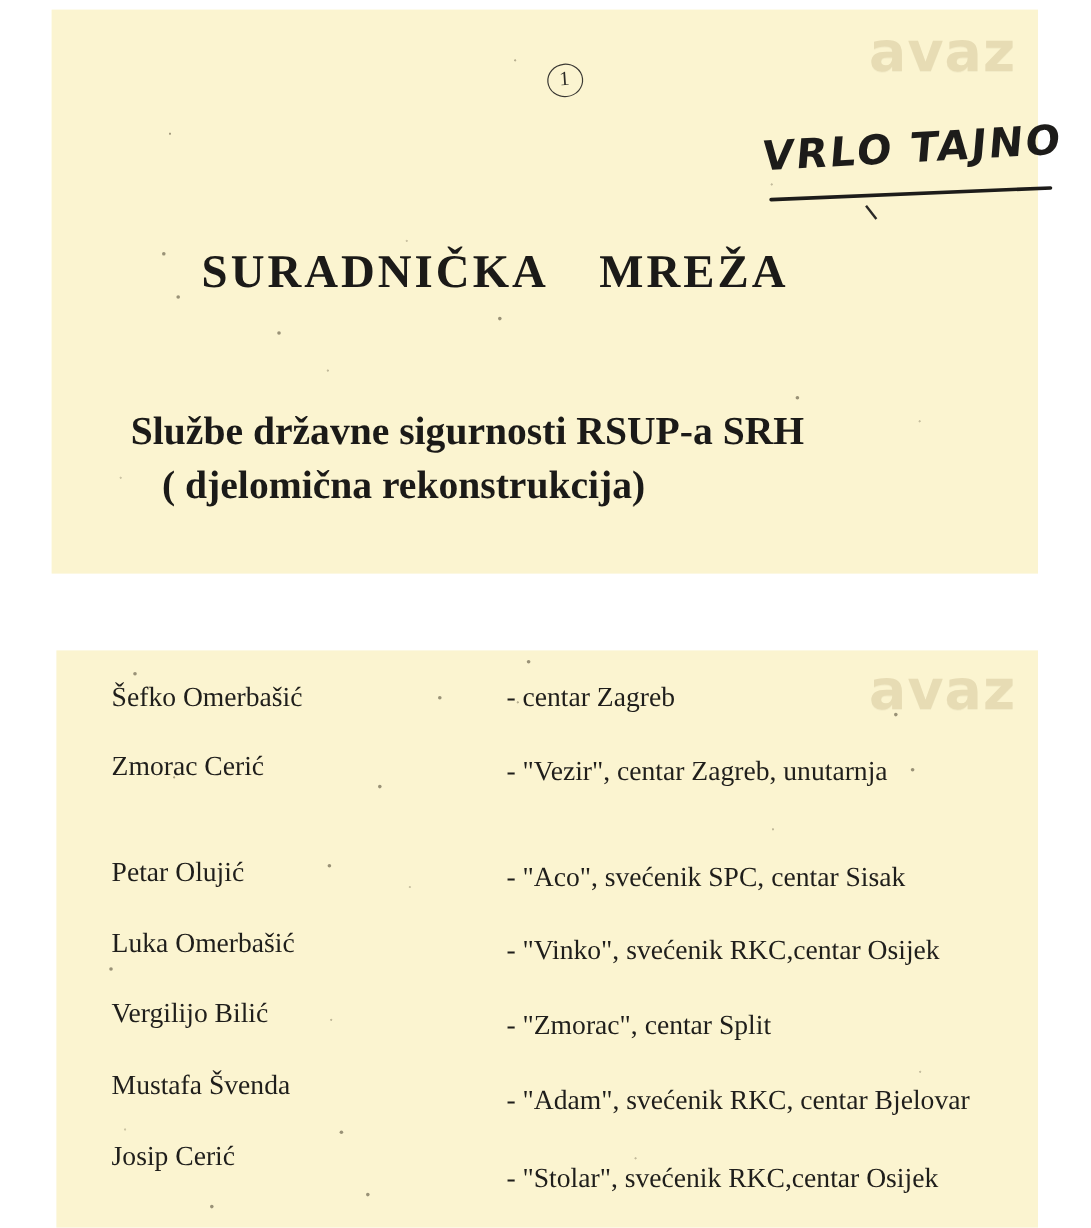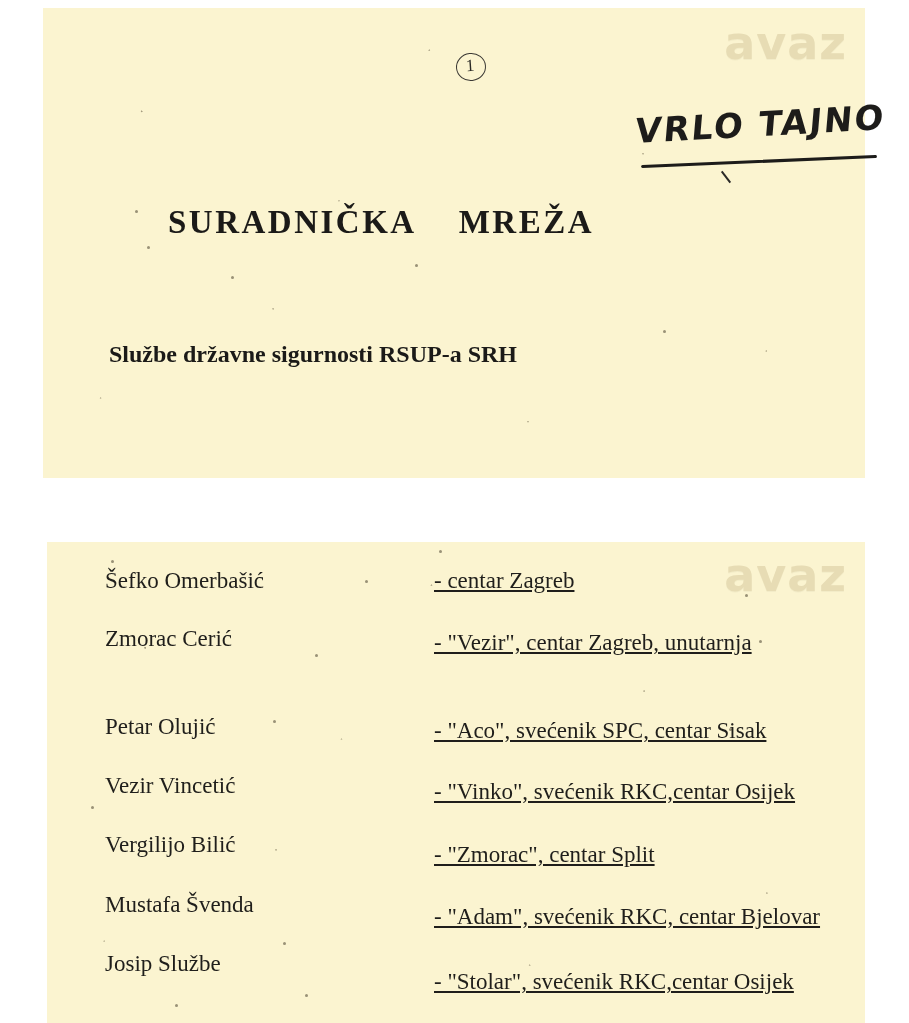--- a/index.html
+++ b/index.html
@@ -131,70 +131,68 @@
     background: #2a2926;
     transform: rotate(52deg);
   }
 
   .title-main {
     position: absolute;
     left: 125px;
     top: 196px;
     font-family: "Liberation Serif", serif;
     font-weight: bold;
-    font-size: 33px;
+    font-size: 39px;
     letter-spacing: 2.5px;
     color: #1b1a18;
     white-space: nowrap;
   }
   .title-main .gap { display: inline-block; width: 42px; }
 
   .subtitle {
     position: absolute;
     left: 66px;
     top: 330px;
     font-family: "Liberation Serif", serif;
     font-weight: bold;
-    font-size: 24px;
+    font-size: 33px;
     color: #1b1a18;
     line-height: 1.35;
   }
   .subtitle .line2 {
     display: block;
     padding-left: 26px;
   }
 
   
   .list {
     position: absolute;
     left: 0; top: 0;
     width: 100%;
     height: 100%;
-    margin-left: 12px;
   }
   .row {
     position: absolute;
     left: 0;
     width: 100%;
     font-family: "Liberation Serif", serif;
     font-size: 23px;
     color: #1f1e1b;
   }
   .row .name {
     position: absolute;
     left: 46px;
     top: 0;
     white-space: nowrap;
   }
   .row .desc {
     position: absolute;
     left: 375px;
     top: 0;
     white-space: nowrap;
-    text-decoration: underline;
   }
   .row .desc .cont {
     display: block;
     padding-left: 22px;
     margin-top: 6px;
   }
 
   .r0 { top: 26px; }
   .r1 { top: 84px; }
   .r2 { top: 172px; }
@@ -237,20 +235,21 @@
     <div class="stamp-vrlo">VRLO TAJNO</div>
     <div class="stamp-underline"></div>
     <div class="stamp-tick"></div>
 
     <div class="title-main">
       <span>SURADNIČKA</span><span class="gap"></span><span>MREŽA</span>
     </div>
 
     <div class="subtitle">
       <span>Službe državne sigurnosti RSUP-a SRH</span>
+      <span class="line2">( djelomična rekonstrukcija)</span>
     </div>
 
     <div class="stray-dot" style="left:92px; top:202px;"></div>
     <div class="stray-dot" style="left:104px; top:238px;"></div>
     <div class="stray-dot" style="left:188px; top:268px;"></div>
     <div class="stray-dot" style="left:372px; top:256px;"></div>
     <div class="stray-dot" style="left:620px; top:322px;"></div>
   </div>
 
   <div class="scan scan-bottom">
@@ -271,36 +270,36 @@
           <span>- "Vezir", centar Zagreb, unutarnja</span>
         </span>
       </div>
 
       <div class="row r2">
         <span class="name">Petar Olujić</span>
         <span class="desc">- "Aco", svećenik SPC, centar Sisak</span>
       </div>
 
       <div class="row r3">
-        <span class="name">Vezir Vincetić</span>
+        <span class="name">Luka Omerbašić</span>
         <span class="desc">- "Vinko", svećenik RKC,centar Osijek</span>
       </div>
 
       <div class="row r4">
         <span class="name">Vergilijo Bilić</span>
         <span class="desc">- "Zmorac", centar Split</span>
       </div>
 
       <div class="row r5">
         <span class="name">Mustafa Švenda</span>
         <span class="desc">- "Adam", svećenik RKC, centar Bjelovar</span>
       </div>
 
       <div class="row r6">
-        <span class="name">Josip Službe</span>
+        <span class="name">Josip Cerić</span>
         <span class="desc">- "Stolar", svećenik RKC,centar Osijek</span>
       </div>
 
     </div>
 
     <div class="stray-dot" style="left:64px; top:18px;"></div>
     <div class="stray-dot" style="left:318px; top:38px;"></div>
     <div class="stray-dot" style="left:392px; top:8px;"></div>
     <div class="stray-dot" style="left:698px; top:52px;"></div>
     <div class="stray-dot" style="left:268px; top:112px;"></div>

